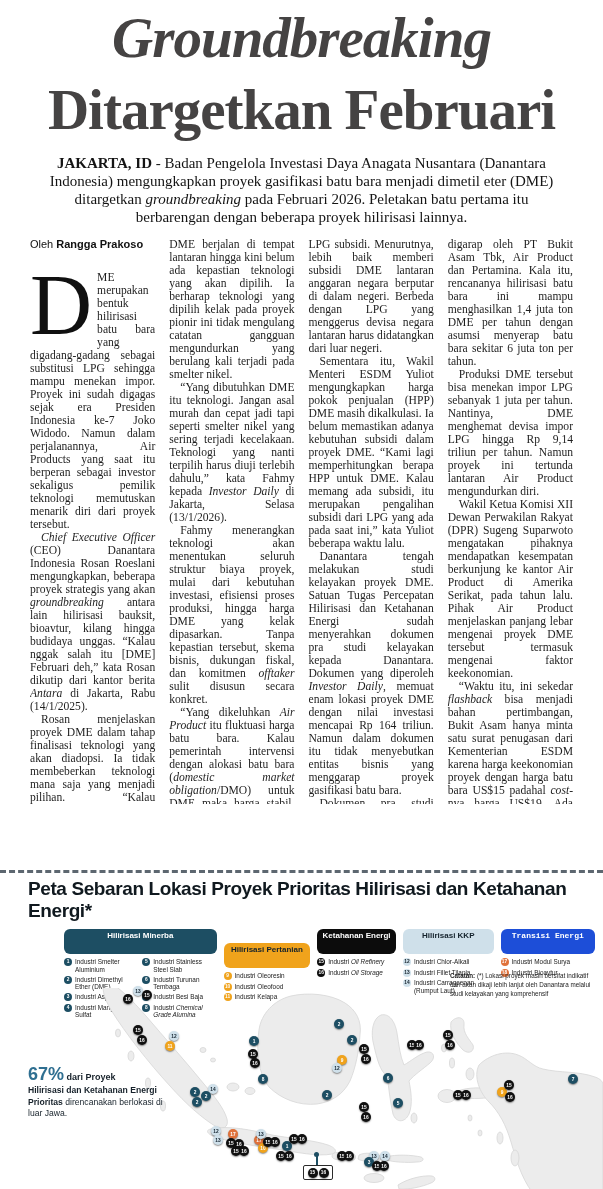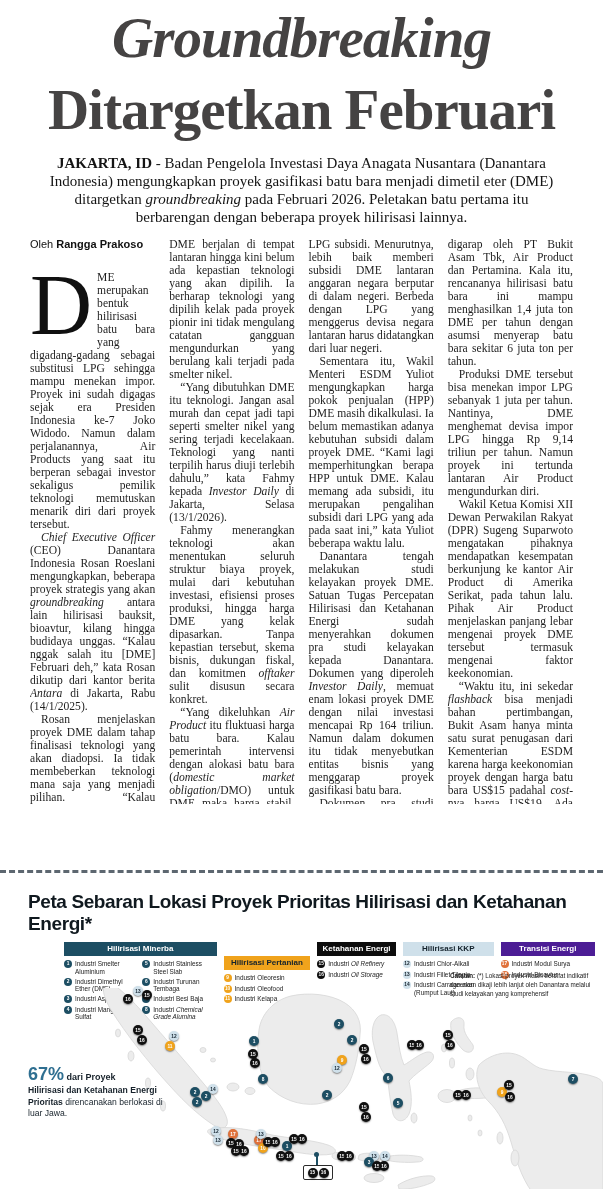--- a/index.html
+++ b/index.html
@@ -14,24 +14,24 @@
   
   .cols{display:flex;gap:14px;margin:12px 30px 0;height:566px;overflow:hidden;}
   .col{flex:1 1 0;font-size:11.6px;line-height:13px;text-align:justify;}
   .col p{margin:0;}
   .col p.ind{text-indent:11px;}
   .byline{font-family:"Liberation Sans",sans-serif;font-size:11px;margin-bottom:20px;color:#111;}
   .dropcap{float:left;font-size:86px;line-height:64px;padding:2px 5px 0 0;color:#101010;font-weight:400;}
   
   .infographic{position:absolute;left:0;right:0;top:870px;bottom:0;border-top:3px dashed #5d6770;
                font-family:"Liberation Sans",sans-serif;}
-  .ig-title{margin:18px 28px 0;font-size:19px;font-weight:700;letter-spacing:-0.4px;color:#10191f;}
+  .ig-title{margin:5px 28px 0;font-size:19px;font-weight:700;letter-spacing:-0.4px;color:#10191f;}
   .legend{display:flex;gap:7px;margin:7px 8px 0 64px;align-items:flex-start;}
   .lcat0{width:155px;} .lcat1{width:88px;margin-top:14px;} .lcat2{width:92px;} .lcat3{width:80px;} .lcat4{width:96px;}
-  .lhead{height:14px;line-height:14px;text-align:center;font-size:8px;font-weight:700;border-radius:0;}
+  .lhead{height:25px;line-height:14px;text-align:center;font-size:8px;font-weight:700;border-radius:6px;}
   .litems{margin-top:4px;}
   .litems.two{display:grid;grid-template-columns:1fr 1fr;grid-auto-flow:column;
               grid-template-rows:repeat(4,auto);column-gap:4px;}
   .litem{display:flex;align-items:flex-start;gap:3px;margin-bottom:2.5px;font-size:6.4px;line-height:7.6px;color:#1a1a1a;}
   .lbul{flex:0 0 auto;width:8px;height:8px;border-radius:50%;text-align:center;line-height:8px;
         font-size:4.8px;font-weight:700;}
   .ltx{flex:1;}
   .ig-note{position:absolute;right:8px;top:98px;width:145px;font-size:6.3px;line-height:9px;color:#222;}
   
   .map{position:absolute;left:0;right:0;top:115px;bottom:0;}
@@ -172,21 +172,21 @@
               <span class="lbul" style="background: rgb(207, 224, 234); color: rgb(20, 34, 44);">13</span>
               <span class="ltx">Industri Fillet Tilapia</span>
             </div>
             <div class="litem">
               <span class="lbul" style="background: rgb(207, 224, 234); color: rgb(20, 34, 44);">14</span>
               <span class="ltx">Industri Carrageenan (Rumput Laut)</span>
             </div>
           </div>
         </div>
         <div class="lcat lcat4">
-          <div class="lhead" style="background: #4c1d95; color: rgb(255, 255, 255);">Transisi Energi</div>
+          <div class="lhead" style="background: #1d4ed8; color: rgb(255, 255, 255); font-family: Liberation Mono, monospace;">Transisi Energi</div>
           <div class="litems">
             <div class="litem">
               <span class="lbul" style="background: rgb(224, 113, 58); color: rgb(255, 255, 255);">17</span>
               <span class="ltx">Industri Modul Surya</span>
             </div>
             <div class="litem">
               <span class="lbul" style="background: rgb(224, 113, 58); color: rgb(255, 255, 255);">18</span>
               <span class="ltx">Industri Bioavtur</span>
             </div>
           </div>

